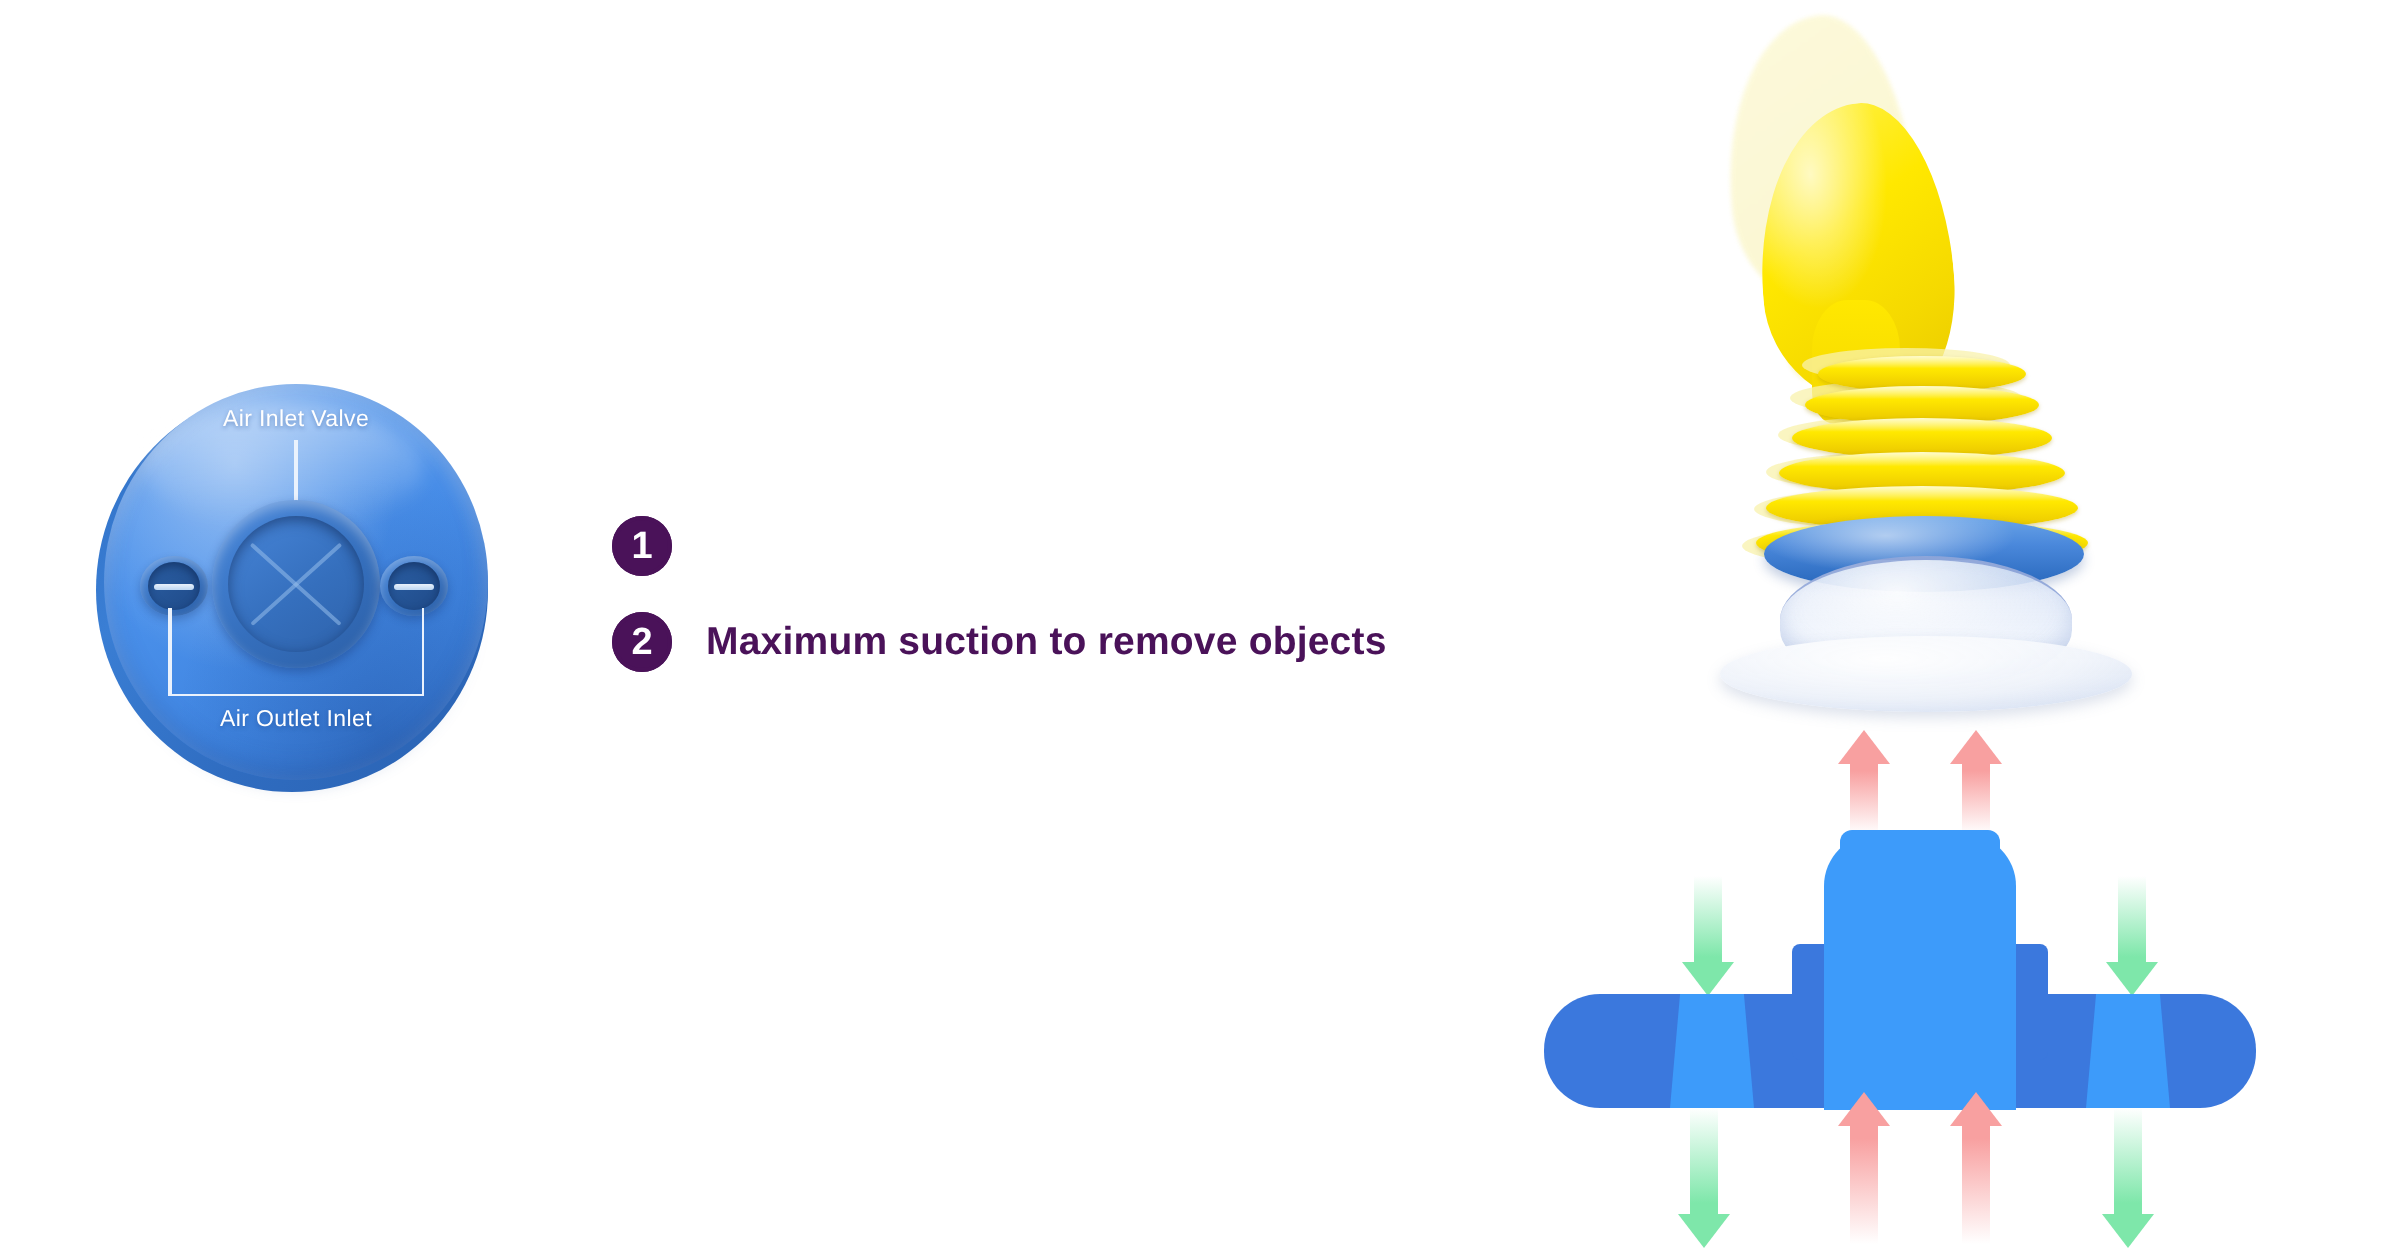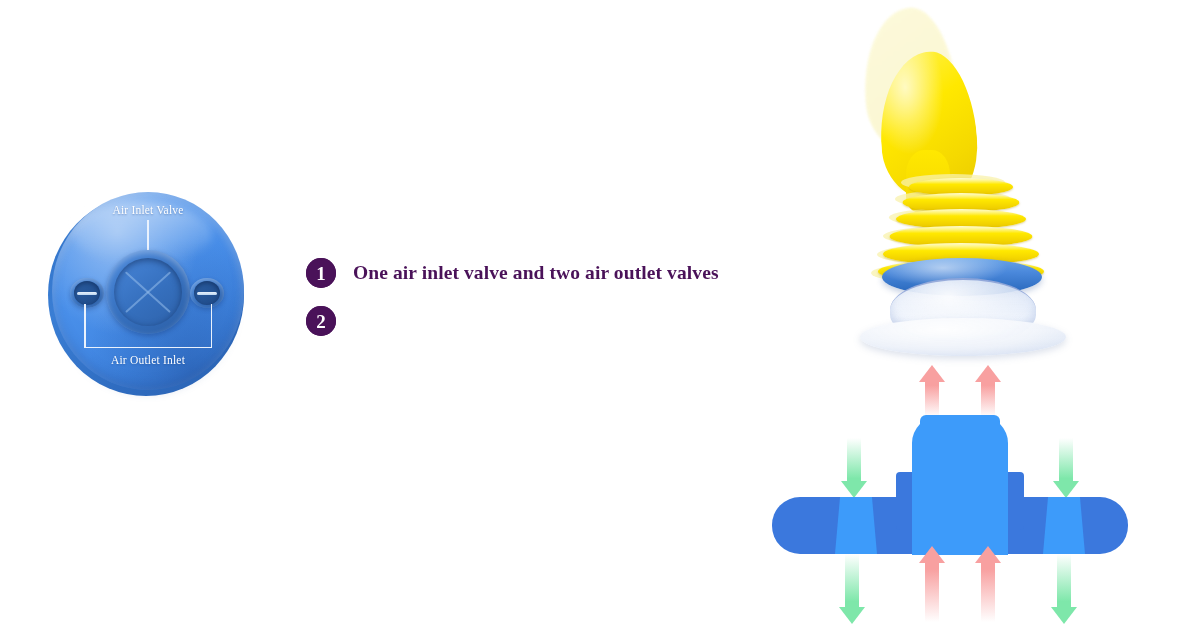--- a/index.html
+++ b/index.html
@@ -3,21 +3,21 @@
 <meta charset="utf-8">
 <style>
   html,body{margin:0;padding:0;}
   body{
     width:1200px;height:628px;
     background:#ffffff;
     font-family:"Liberation Sans","DejaVu Sans",sans-serif;
     overflow:hidden;
     position:relative;
   }
-  .stage{position:absolute;inset:0;font-family:Liberation Serif, serif;}
+  .stage{position:absolute;inset:0;}
 
   
   #valve-diagram{position:absolute;left:48px;top:192px;width:200px;height:212px;}
   .disc-shadow{
     position:absolute;left:4px;top:8px;width:192px;height:196px;border-radius:50%;
     background:radial-gradient(ellipse at 50% 60%, rgba(40,80,150,.30), rgba(40,80,150,0) 70%);
     filter:blur(3px);
   }
   .disc-rim{
     position:absolute;left:0px;top:2px;width:196px;height:202px;border-radius:50%;
@@ -251,25 +251,25 @@
     </div>
 
     <div class="valve-label" id="label-inlet">Air Inlet Valve</div>
     <div class="valve-label" id="label-outlet">Air Outlet Inlet</div>
   </div>
 
   <div id="feature-list">
 
     <div class="feature-row">
       <div class="badge">1</div>
-      <div class="feature-text">One air inlet valve  and two  air outlet valves</div>
     </div>
 
     <div class="feature-row">
       <div class="badge">2</div>
+      <div class="feature-text">Maximum suction to remove objects</div>
     </div>
 
   </div>
 
   <div id="plunger">
 
     <div class="ghost ghost-handle"></div>
     <div class="ghost ghost-neck"></div>
 
     <div class="handle"></div>

